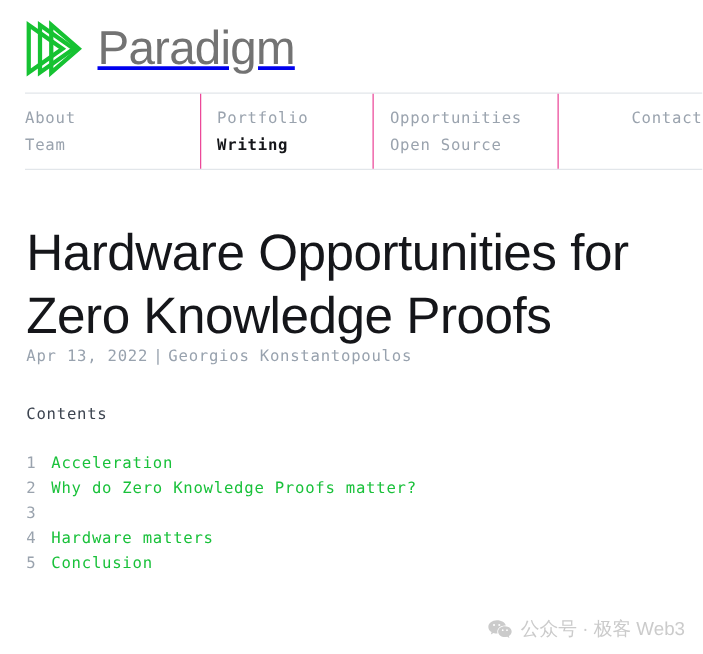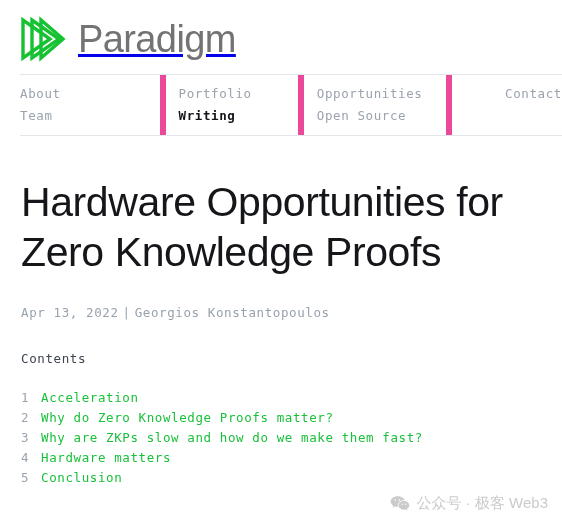--- a/index.html
+++ b/index.html
@@ -50,21 +50,21 @@
   }
   .nav-cols {
     display: flex;
     align-items: stretch;
   }
   .nav-col {
     padding: 8px 0 8px 0;
     box-sizing: border-box;
   }
   .nav-col + .nav-col {
-    border-left: 6px solid #ec4899;
+    border-left: 1px solid #ec4899;
   }
   .nav-col-0 { width: 145px; padding-left: 0; }
   .nav-col-1 { width: 143px; padding-left: 13px; }
   .nav-col-2 { width: 153px; padding-left: 13px; }
   .nav-col-3 { width: 120px; padding-left: 13px; text-align: right; }
 
   .nav-link {
     display: block;
     font-family: "DejaVu Sans Mono", monospace;
     font-size: 12.5px;
@@ -87,21 +87,20 @@
     margin: 41px 0 0 0;
     font-family: "Liberation Sans", sans-serif;
     font-size: 41px;
     font-weight: 400;
     line-height: 50px;
     letter-spacing: -0.4px;
     color: #15161a;
     max-width: 540px;
   }
   .article-meta {
-    margin-top: 28px;
     font-family: "DejaVu Sans Mono", monospace;
     font-size: 12.5px;
     letter-spacing: 0.6px;
     color: #98a2ae;
     white-space: nowrap;
   }
   .article-meta .sep {
     padding: 0 4px;
   }
 
@@ -215,21 +214,20 @@
     <li class="toc-item">
       <span class="toc-num">1</span>
       <a class="toc-link" href="#">Acceleration</a>
     </li>
     <li class="toc-item">
       <span class="toc-num">2</span>
       <a class="toc-link" href="#">Why do Zero Knowledge Proofs matter?</a>
     </li>
     <li class="toc-item">
       <span class="toc-num">3</span>
-      <a class="toc-link" href="#">Why are ZKPs slow and how do we make them fast?</a>
     </li>
     <li class="toc-item">
       <span class="toc-num">4</span>
       <a class="toc-link" href="#">Hardware matters</a>
     </li>
     <li class="toc-item">
       <span class="toc-num">5</span>
       <a class="toc-link" href="#">Conclusion</a>
     </li>
   </ol>

